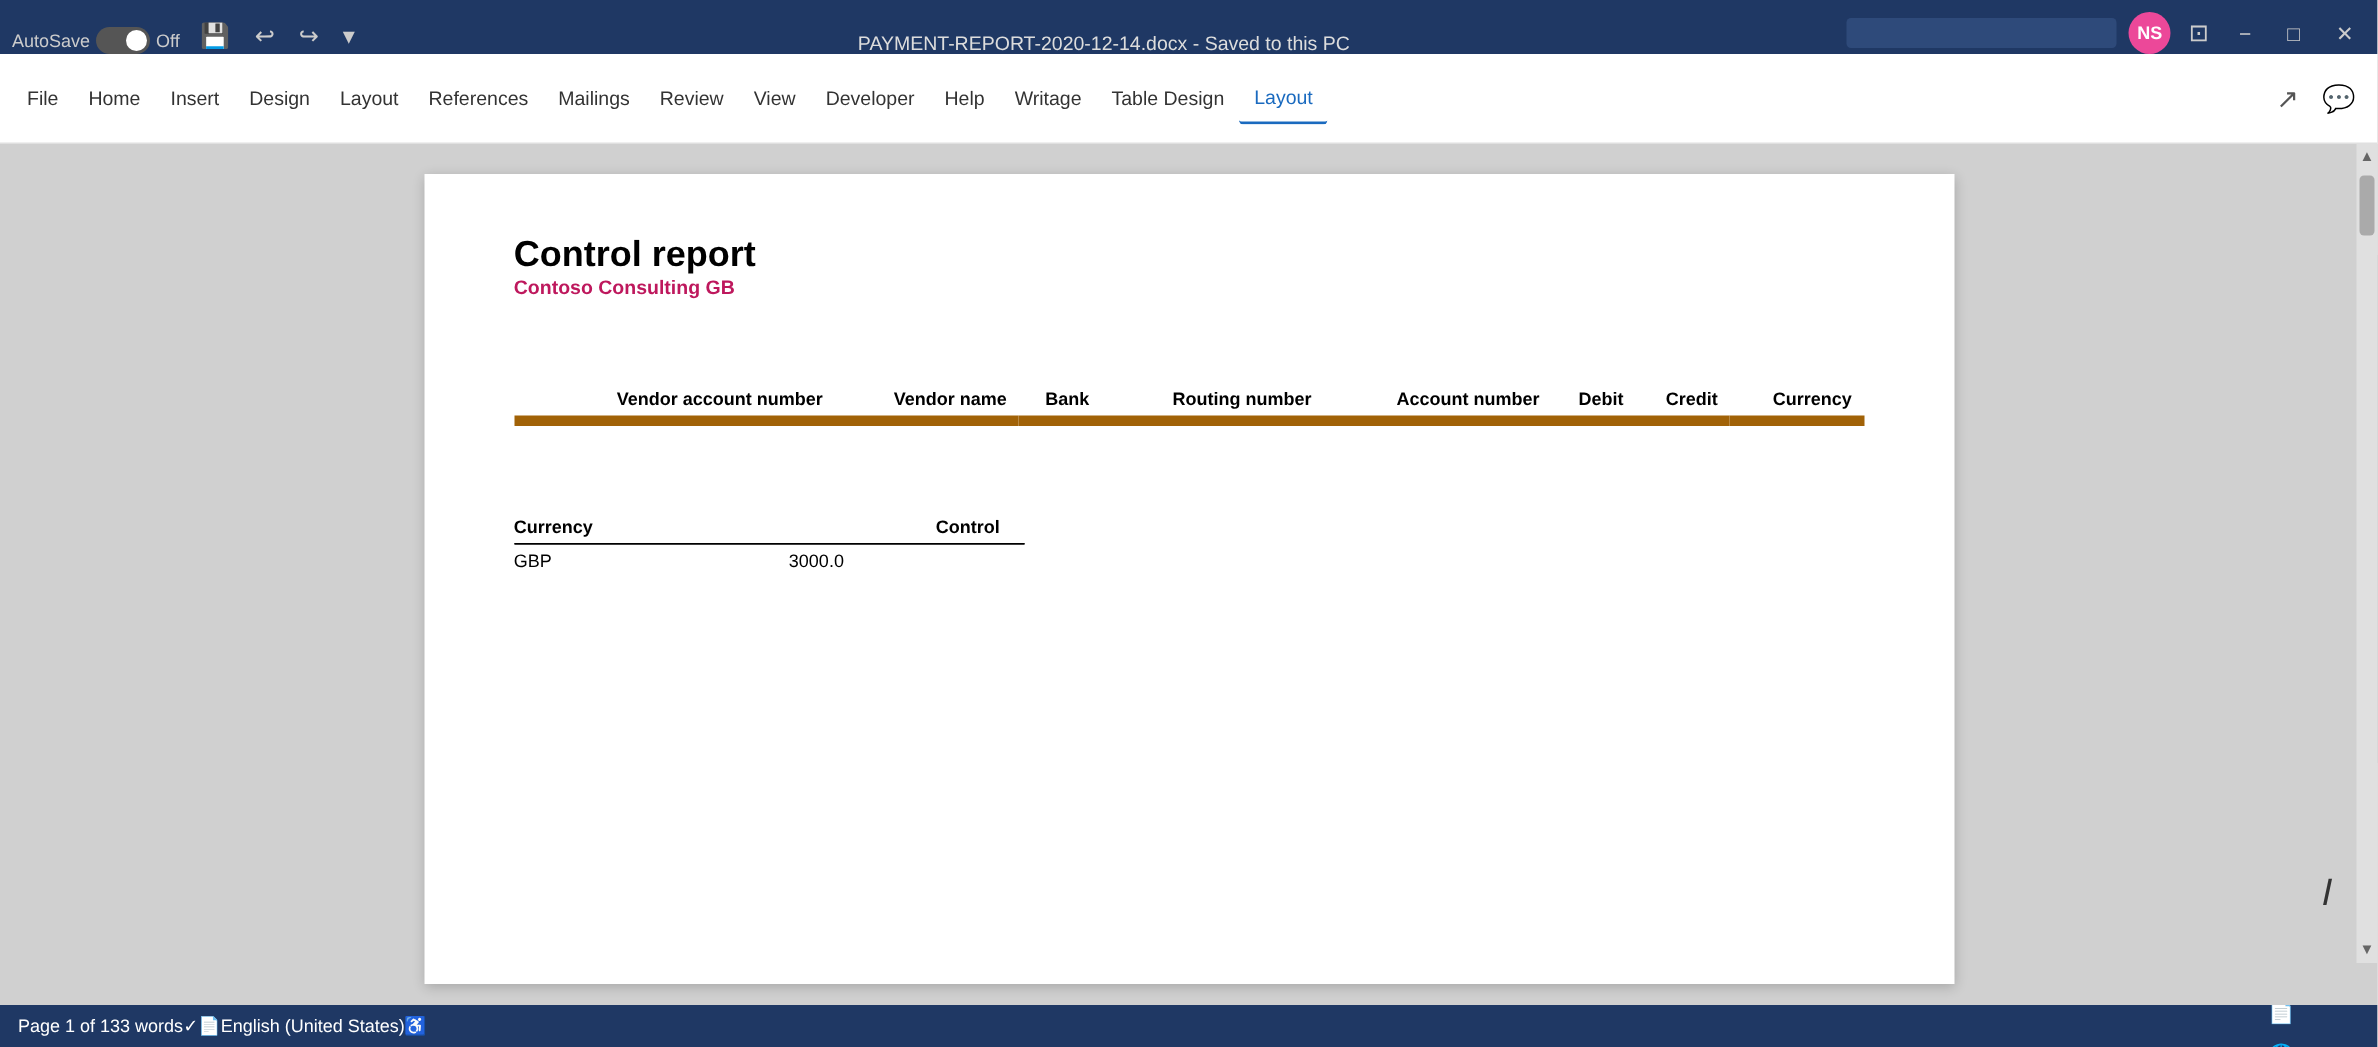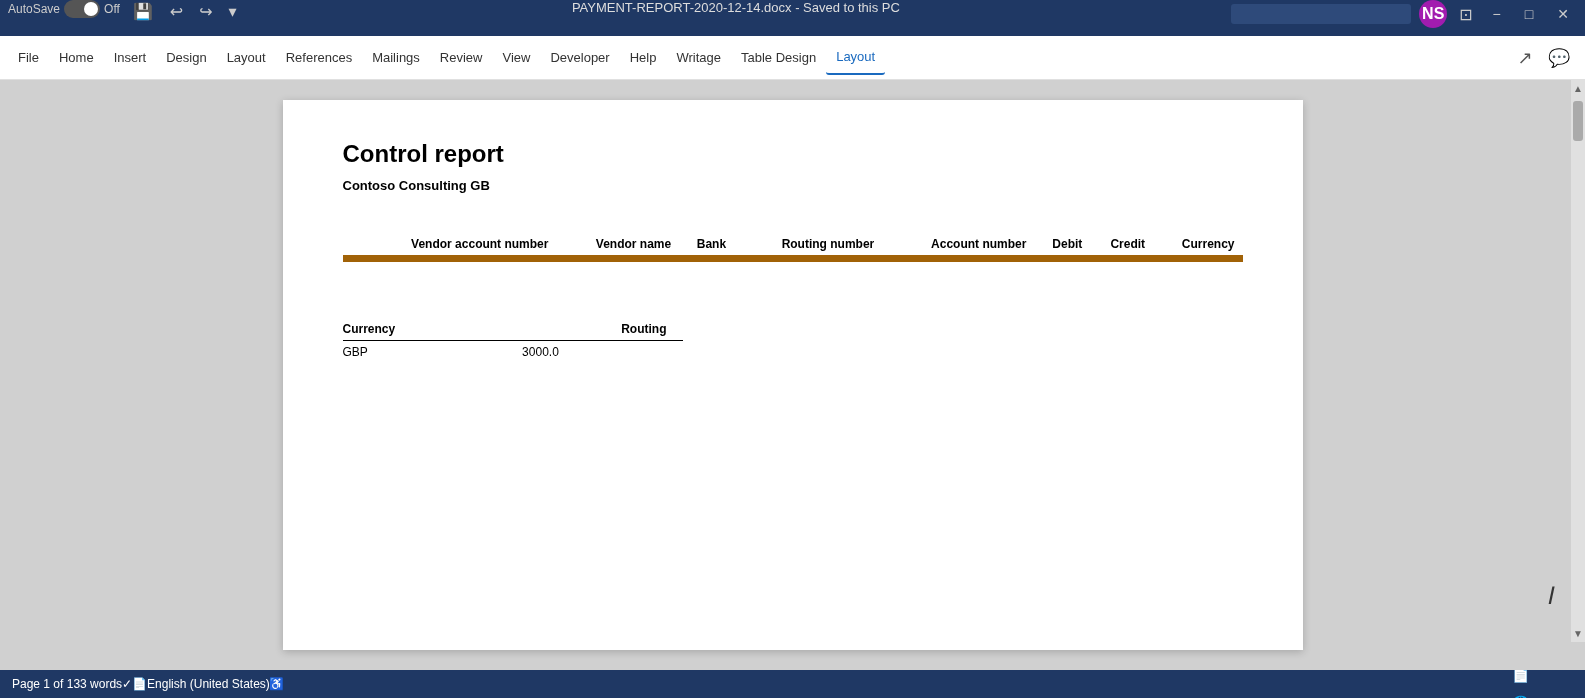--- a/index.html
+++ b/index.html
@@ -4,21 +4,21 @@
   <style>
     * { margin: 0; padding: 0; box-sizing: border-box; }
     body { font-family: 'Segoe UI', Arial, sans-serif; background: #f0f0f0; width: 1585px; height: 698px; overflow: hidden; display: flex; flex-direction: column; }
 
     
     .titlebar {
       background: #1f3864;
       color: white;
       height: 36px;
       display: flex;
-      align-items: flex-start;
+      align-items: flex-end;
       padding: 0 8px;
       gap: 6px;
       flex-shrink: 0;
     }
     .titlebar-autosave {
       display: flex; align-items: center; gap: 4px; font-size: 12px; color: #ccc;
     }
     .toggle-off {
       background: #555; border-radius: 10px; width: 36px; height: 18px; display: flex; align-items: center; padding: 2px; cursor: pointer;
     }
@@ -32,28 +32,28 @@
     .titlebar-title {
       flex: 1; text-align: center; font-size: 13px; color: #ddd;
     }
     .titlebar-search {
       background: #2e4a7a; border: none; border-radius: 3px; color: white; padding: 3px 24px 3px 8px; font-size: 12px; width: 180px; position: relative;
     }
     .titlebar-right {
       display: flex; align-items: center; gap: 8px;
     }
     .avatar {
-      width: 28px; height: 28px; border-radius: 50%; background: #a21caf; color: white; font-size: 16px; font-weight: bold; display: flex; align-items: center; justify-content: center;
+      width: 28px; height: 28px; border-radius: 50%; background: #ec4899; color: white; font-size: 12px; font-weight: bold; display: flex; align-items: center; justify-content: center;
     }
     .win-btn { color: #ccc; font-size: 14px; cursor: pointer; padding: 4px 8px; }
 
     
     .menubar {
       background: white;
-      height: 44px;
+      height: 60px;
       display: flex;
       align-items: center;
       padding: 0 8px;
       border-bottom: 1px solid #e0e0e0;
       flex-shrink: 0;
     }
     .menu-item {
       padding: 4px 10px;
       font-size: 13px;
       color: #333;
@@ -113,27 +113,26 @@
       background: #aaa;
       border-radius: 3px;
       margin: 4px auto;
     }
 
     
     .report-title {
       font-size: 24px;
       font-weight: bold;
       color: #000;
-      margin-bottom: 10px;
     }
     .report-company {
       font-size: 13px;
       font-weight: bold;
-      color: #000000;
-      margin-bottom: 20px;
+      color: #be185d;
+      margin-bottom: 36px;
     }
 
     
     .main-table {
       width: 100%;
       border-collapse: collapse;
       margin-bottom: 20px;
     }
     .main-table th {
       font-size: 12px;
@@ -336,21 +335,21 @@
 
       <div style="height: 16px;"></div>
 
       <table class="summary-table">
         <thead>
           <tr>
             <th>
               <span>Currency</span>
             </th>
             <th style="text-align:right;">
-              <span>Routing</span>
+              <span>Control</span>
             </th>
           </tr>
         </thead>
         <tbody>
           <tr>
             <td>GBP</td>
             <td style="text-align:left; padding-right:0;">3000.0</td>
           </tr>
         </tbody>
       </table>

